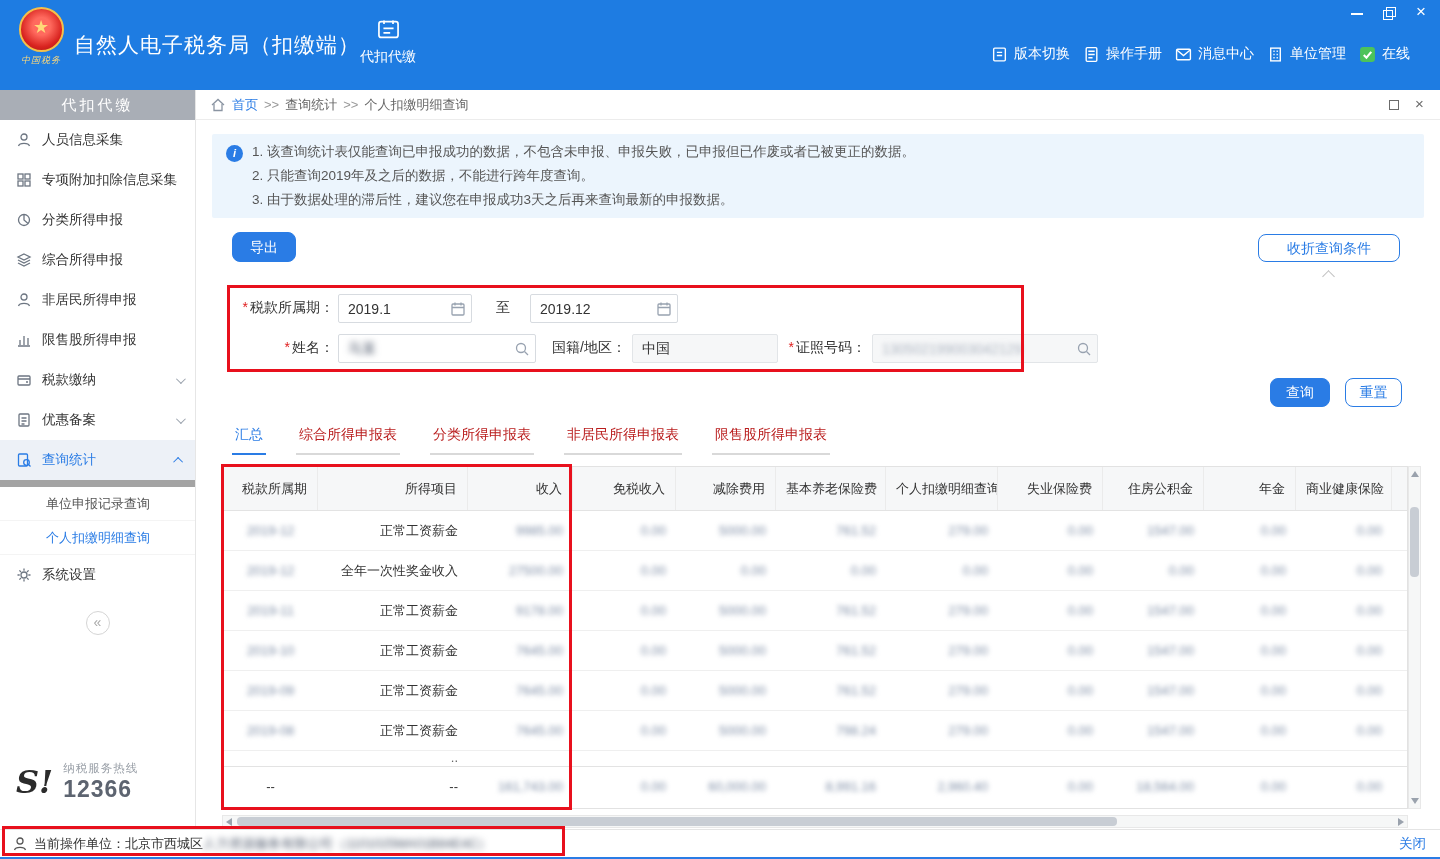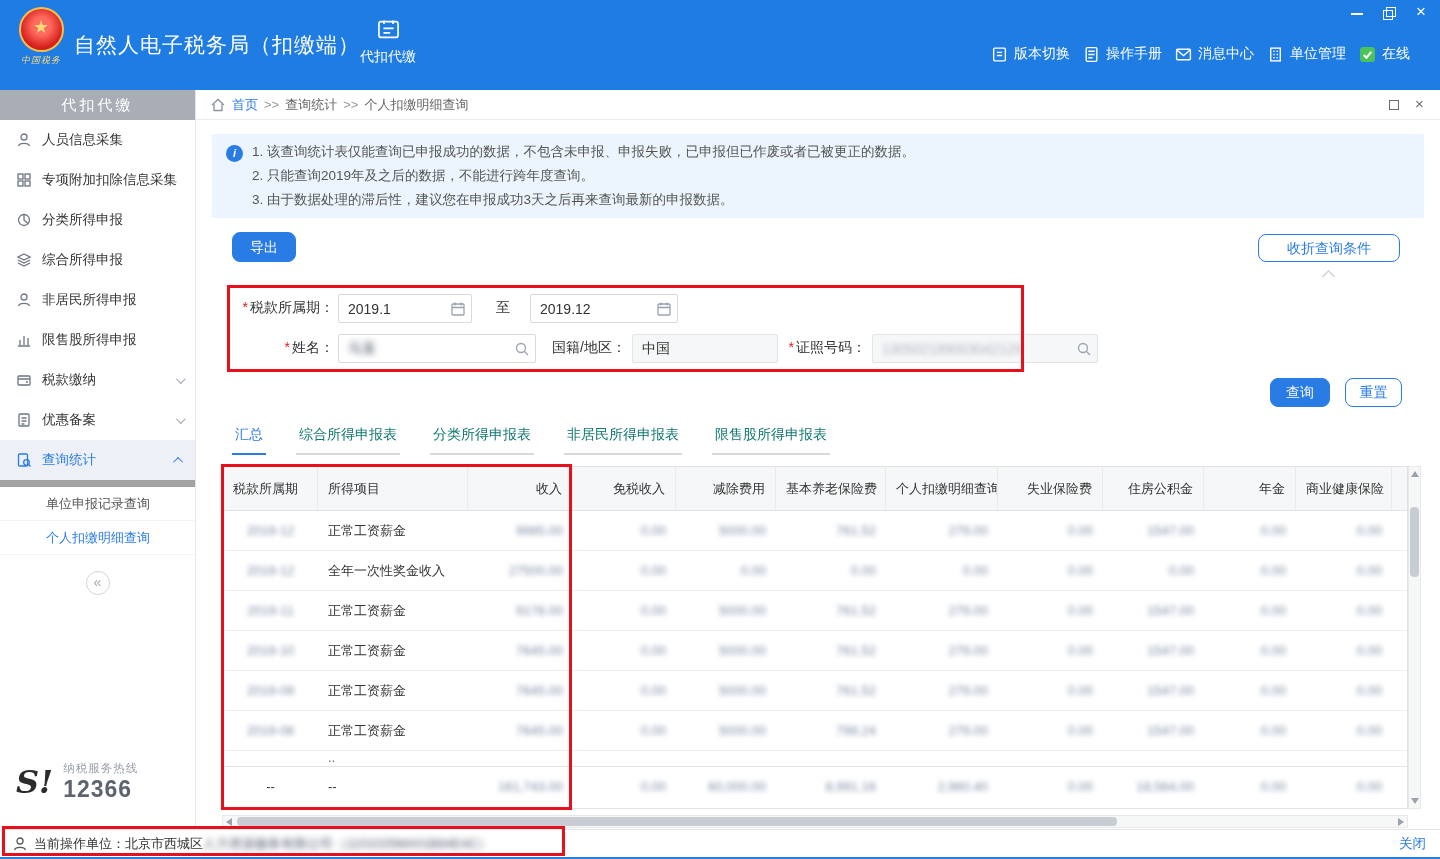--- a/index.html
+++ b/index.html
@@ -82,34 +82,34 @@
  display:flex;align-items:center;padding:0 26px 0 9px;font-size:14px;cursor:text}
 .input.gray{background:#f6f7f8;border-color:#e2e5e8}
 .input .icn{position:absolute;right:5px;color:#98a2b0}
 .val{white-space:nowrap;overflow:hidden}
 .to{position:absolute;top:5px;font-size:14px}
 .query-btn{position:absolute;left:1074px;top:258px;width:60px;height:29px;line-height:27px}
 .reset-btn{position:absolute;left:1149px;top:258px;width:57px;height:29px;line-height:27px}
 
 
 .tabs{position:absolute;left:36px;top:306px;display:flex;gap:30px}
-.tab{font-size:14px;color:#0f766e;padding:0 3px 9px;border-bottom:2px solid #d9d9d9;cursor:pointer;white-space:nowrap}
+.tab{font-size:14px;color:#b91c1c;padding:0 3px 9px;border-bottom:2px solid #d9d9d9;cursor:pointer;white-space:nowrap}
 .tab.active{color:#2a7ce5;border-bottom-color:#2a7ce5}
 
 
 .table{position:absolute;left:26px;top:346px;width:1186px;height:343px;border:1px solid #e2e2e2;overflow:hidden;background:#fff}
 .thead{display:flex;border-bottom:1px solid #e3e3e3;background:#f6f7f8}
 .th{flex:none;padding:0 10px;line-height:43px;height:43px;font-size:13px;color:#333;border-right:1px solid #ebebeb;white-space:nowrap;overflow:hidden}
 .tr{display:flex}
 .tr.data{height:40px;border-bottom:1px solid #efefef}
 .tr.partial{height:15px;overflow:hidden}
 .tr.total{height:40px;border-top:1px solid #e3e3e3}
 .td{flex:none;padding:0 10px;line-height:40px;font-size:13px;white-space:nowrap;overflow:hidden}
 .tr.partial .td{line-height:14px;color:#666}
-.left{text-align:left}.right{text-align:right}.center{text-align:center}
+.left{text-align:right}.right{text-align:right}.center{text-align:center}
 .blur{filter:blur(2.5px);color:#7f8ea6}
 .blur-dark{filter:blur(3px);color:#4a5568}
 .blur-light{filter:blur(2.5px);color:#aeb6c2}
 
 
 .vscroll{position:absolute;left:1212px;top:346px;width:13px;height:343px;background:#f6f7f7;border:1px solid #e8e8e8}
 .vthumb{position:absolute;left:1px;top:40px;width:9px;height:70px;background:#c8cdd4;border-radius:4px;cursor:grab}
 .varr{position:absolute;left:2px;width:0;height:0;border-left:4px solid transparent;border-right:4px solid transparent}
 .varr.up{top:4px;border-bottom:6px solid #9aa2ad}
 .varr.down{bottom:4px;border-top:6px solid #9aa2ad}
@@ -291,20 +291,29 @@
               <circle cx="10.5" cy="10.5" r="2.8"></circle>
               <path d="M12.5 12.5l2 2"></path>
             </svg>
           </span>
           <span class="mi-label">查询统计</span>
           <span class="arrow up"></span>
         </div>
         <div class="submenu">
           <div class="submenu-item">单位申报记录查询</div>
           <div class="submenu-item active">个人扣缴明细查询</div>
+        </div>
+        <div class="menu-item">
+          <span class="icn">
+            <svg viewBox="0 0 16 16">
+              <circle cx="8" cy="8" r="3"></circle>
+              <path d="M8 1.5v2.2M8 12.3v2.2M1.5 8h2.2M12.3 8h2.2M3.4 3.4l1.6 1.6M11 11l1.6 1.6M12.6 3.4L11 5M5 11l-1.6 1.6"></path>
+            </svg>
+          </span>
+          <span class="mi-label">系统设置</span>
         </div>
       </div>
     <div class="collapse-btn">«</div>
     <div class="hotline">
       <span class="hot-icon">S!</span>
       <span>
         <div class="hot-label">纳税服务热线</div>
         <div class="hot-num">12366</div>
       </span>
     </div>

